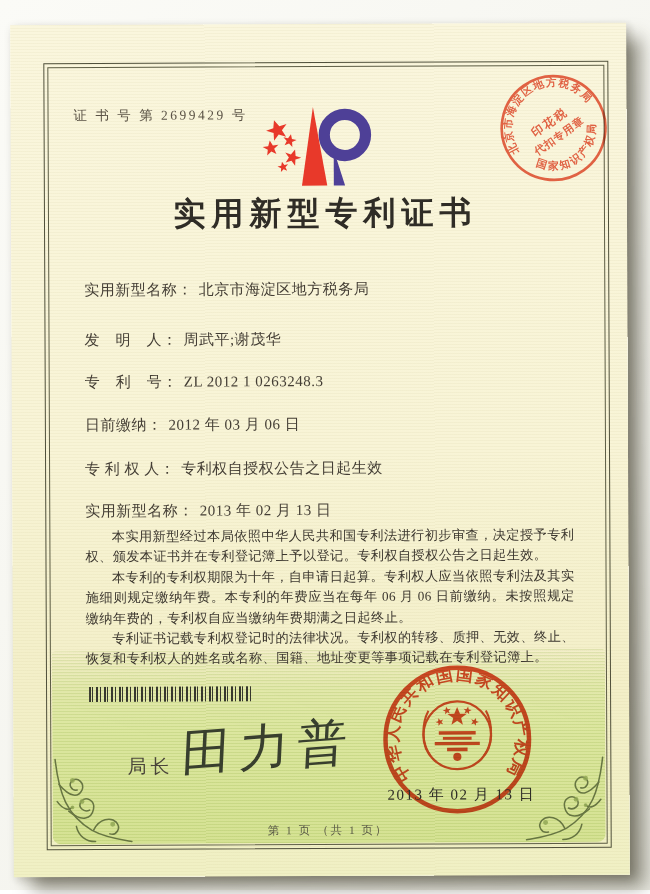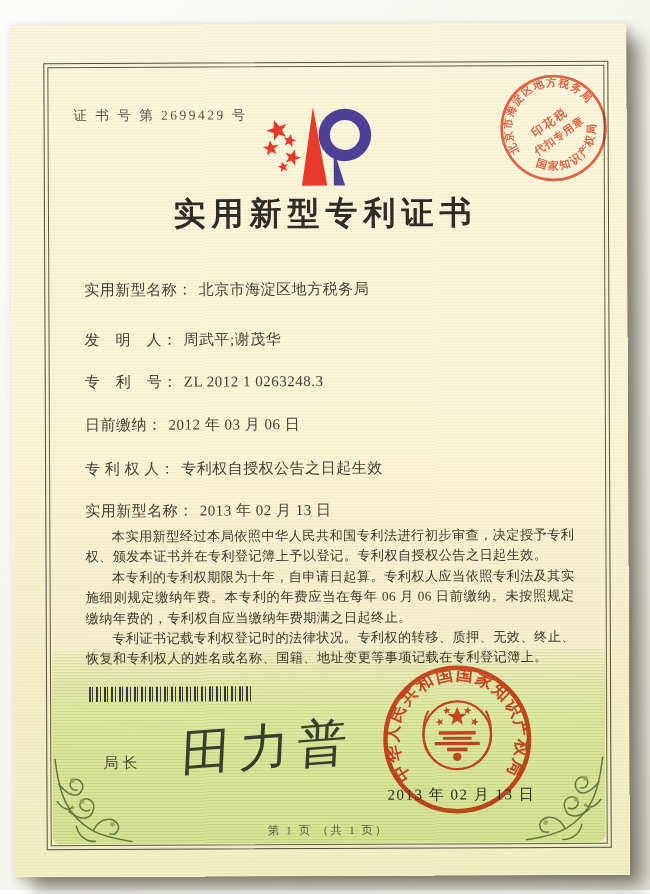--- a/index.html
+++ b/index.html
@@ -32,21 +32,21 @@
   .field .lab{margin-right:6px;}
   .paras{position:absolute;left:73px;top:502px;width:489px;font-size:13.2px;
          line-height:20.4px;color:#3c372f;text-align:justify;letter-spacing:0.4px;}
   .paras p{margin:0;text-indent:2em;}
   .barcode{position:absolute;left:76px;top:662px;width:164px;height:15px;opacity:.88;
          background:repeating-linear-gradient(90deg,
            #20201e 0 2px, rgba(0,0,0,0) 2px 3px,
            #20201e 3px 4px, rgba(0,0,0,0) 4px 7px,
            #20201e 7px 9px, rgba(0,0,0,0) 9px 11px,
            #20201e 11px 12px, rgba(0,0,0,0) 12px 15px);}
-  .sig-title{position:absolute;left:90px;top:729px;font-size:15px;letter-spacing:4px;color:#4a453a;}
+  .sig-title{position:absolute;left:114px;top:729px;font-size:19px;letter-spacing:4px;color:#4a453a;}
   .signature{position:absolute;left:168px;top:690px;font-size:50px;color:#232920;
          font-family:"DejaVu Sans",sans-serif;letter-spacing:8px;
          transform:rotate(-4deg) skewX(-7deg);opacity:.88;}
   .seal{position:absolute;left:362px;top:634px;width:164px;height:164px;
          mix-blend-mode:multiply;opacity:.95;}
   .seal-date{position:absolute;left:374px;top:762px;width:170px;font-size:15px;
          letter-spacing:1.5px;color:#2e2d26;z-index:6;}
   .stamp{position:absolute;left:482px;top:44px;width:122px;height:122px;
          mix-blend-mode:multiply;opacity:.9;}
   .footer{position:absolute;left:33px;top:799px;width:563px;text-align:center;

